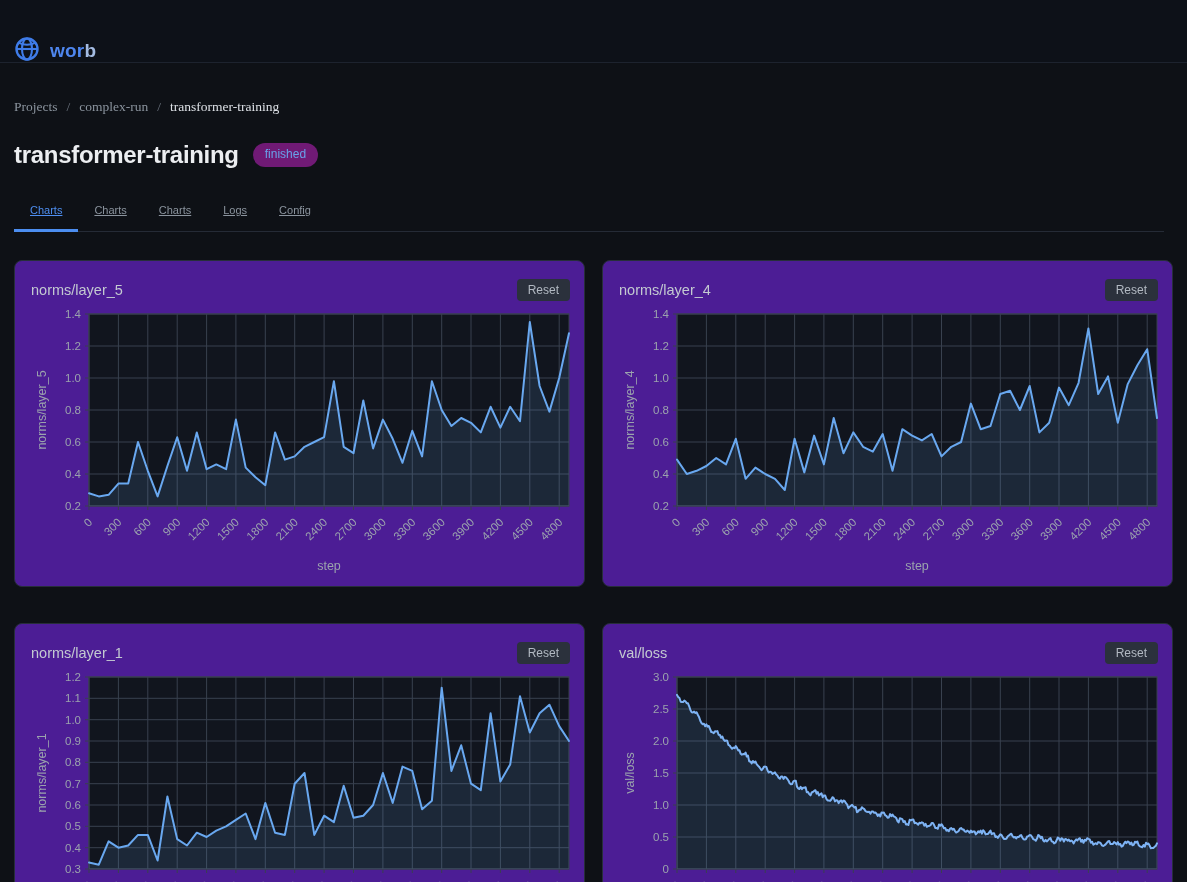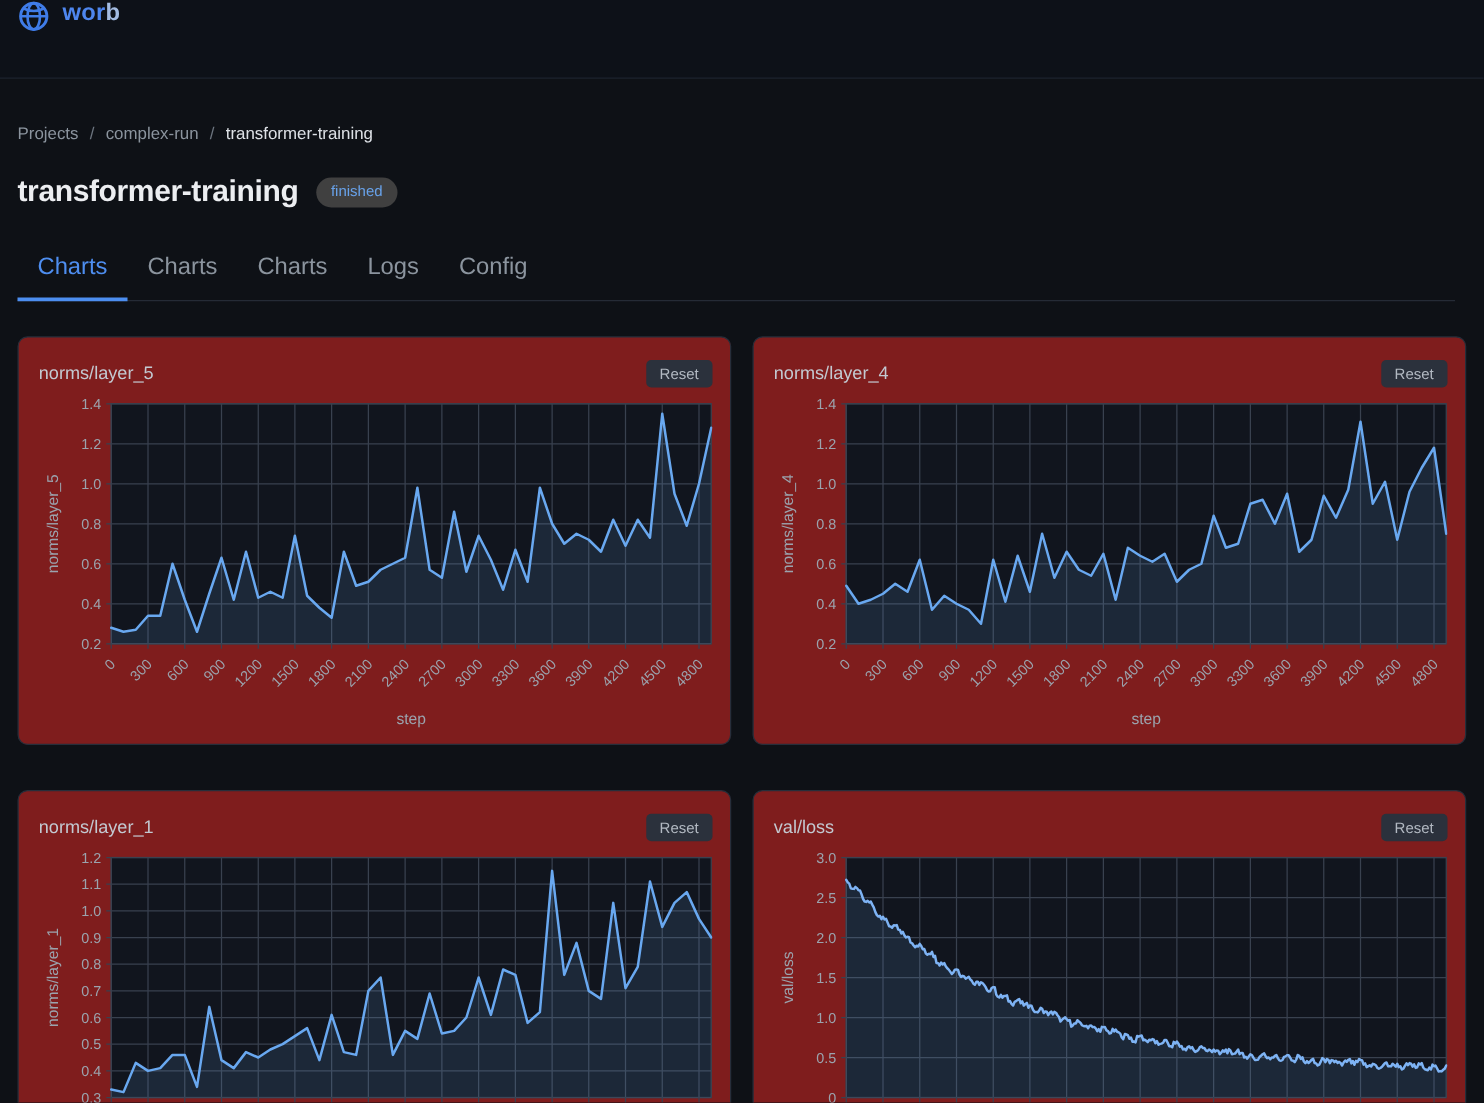--- a/index.html
+++ b/index.html
@@ -5,56 +5,56 @@
   * { box-sizing: border-box; }
   html,body { margin:0; padding:0; }
   body {
     width:1187px; height:882px; overflow:hidden;
     background:#0e1116;
     font-family:"Liberation Sans","DejaVu Sans",sans-serif;
     color:#c6ccd4;
   }
   
   .app-header {
-    height:63px; display:flex; align-items:flex-start; gap:10px;
+    height:63px; display:flex; align-items:flex-end; gap:10px;
     padding:0 14px; border-bottom:1px solid #1d232e; background:#0d1118;
   }
   .logo-mark { width:26px; height:26px; flex:0 0 auto; }
   .logo-text { font-size:19px; font-weight:bold; letter-spacing:0.2px; }
   .logo-text .lt-a { color:#4e86ee; }
   .logo-text .lt-b { color:#a4bce2; }
   
   .breadcrumb {
     margin:36px 23px 0 14px; font-size:13.5px; color:#8b949e;
-    display:flex; gap:9px; align-items:center;
+    display:flex; gap:9px; align-items:center;font-family:Liberation Serif, serif;
   }
   .crumb { color:#8b949e; cursor:pointer; }
   .crumb.current { color:#dde1e6; cursor:default; }
   .crumb-sep { color:#6e7681; }
   
   .title-row { margin:26px 23px 0 14px; display:flex; align-items:center; gap:14px; }
   .page-title { font-size:24px; font-weight:bold; color:#eceef1; letter-spacing:-0.3px; }
   .status-badge {
-    background:#404040; color:#68a2ea; font-size:12px;
+    background:#701a75; color:#68a2ea; font-size:12px;
     padding:4px 12px; border-radius:12px; line-height:1.3;
   }
   
   .tabs { margin:26px 23px 0 14px; display:flex; border-bottom:1px solid #252b36; }
   .tab {
-    padding:9px 16px 13px; font-size:19px; color:#8b949e; cursor:pointer;
-    border-bottom:3px solid transparent; margin-bottom:-1px;
+    padding:9px 16px 13px; font-size:11px; color:#8b949e; cursor:pointer;
+    border-bottom:3px solid transparent; margin-bottom:-1px;text-decoration:underline;
   }
   .tab.active { color:#4e8ef0; border-bottom-color:#4c8ef0; }
   
   .charts-grid {
     margin:28px 23px 0 14px;
     display:grid; grid-template-columns:1fr 1fr; gap:36px 17px;
   }
   .panel {
-    background:#7f1d1d; border:1px solid #272e3a; border-radius:8px;
+    background:#4c1d95; border:1px solid #272e3a; border-radius:8px;
     height:327px; padding:18px 14px 10px 16px;
   }
   .panel-head { display:flex; align-items:center; justify-content:space-between; margin-bottom:5px; }
   .panel-title { font-size:14.5px; color:#c3c9d1; }
   .reset-btn {
     background:#2b313c; color:#b2b9c2; border:none; border-radius:4px;
     font-size:12px; padding:4px 11px; cursor:pointer;
     font-family:"Liberation Sans","DejaVu Sans",sans-serif;
     text-align:center;
   }

